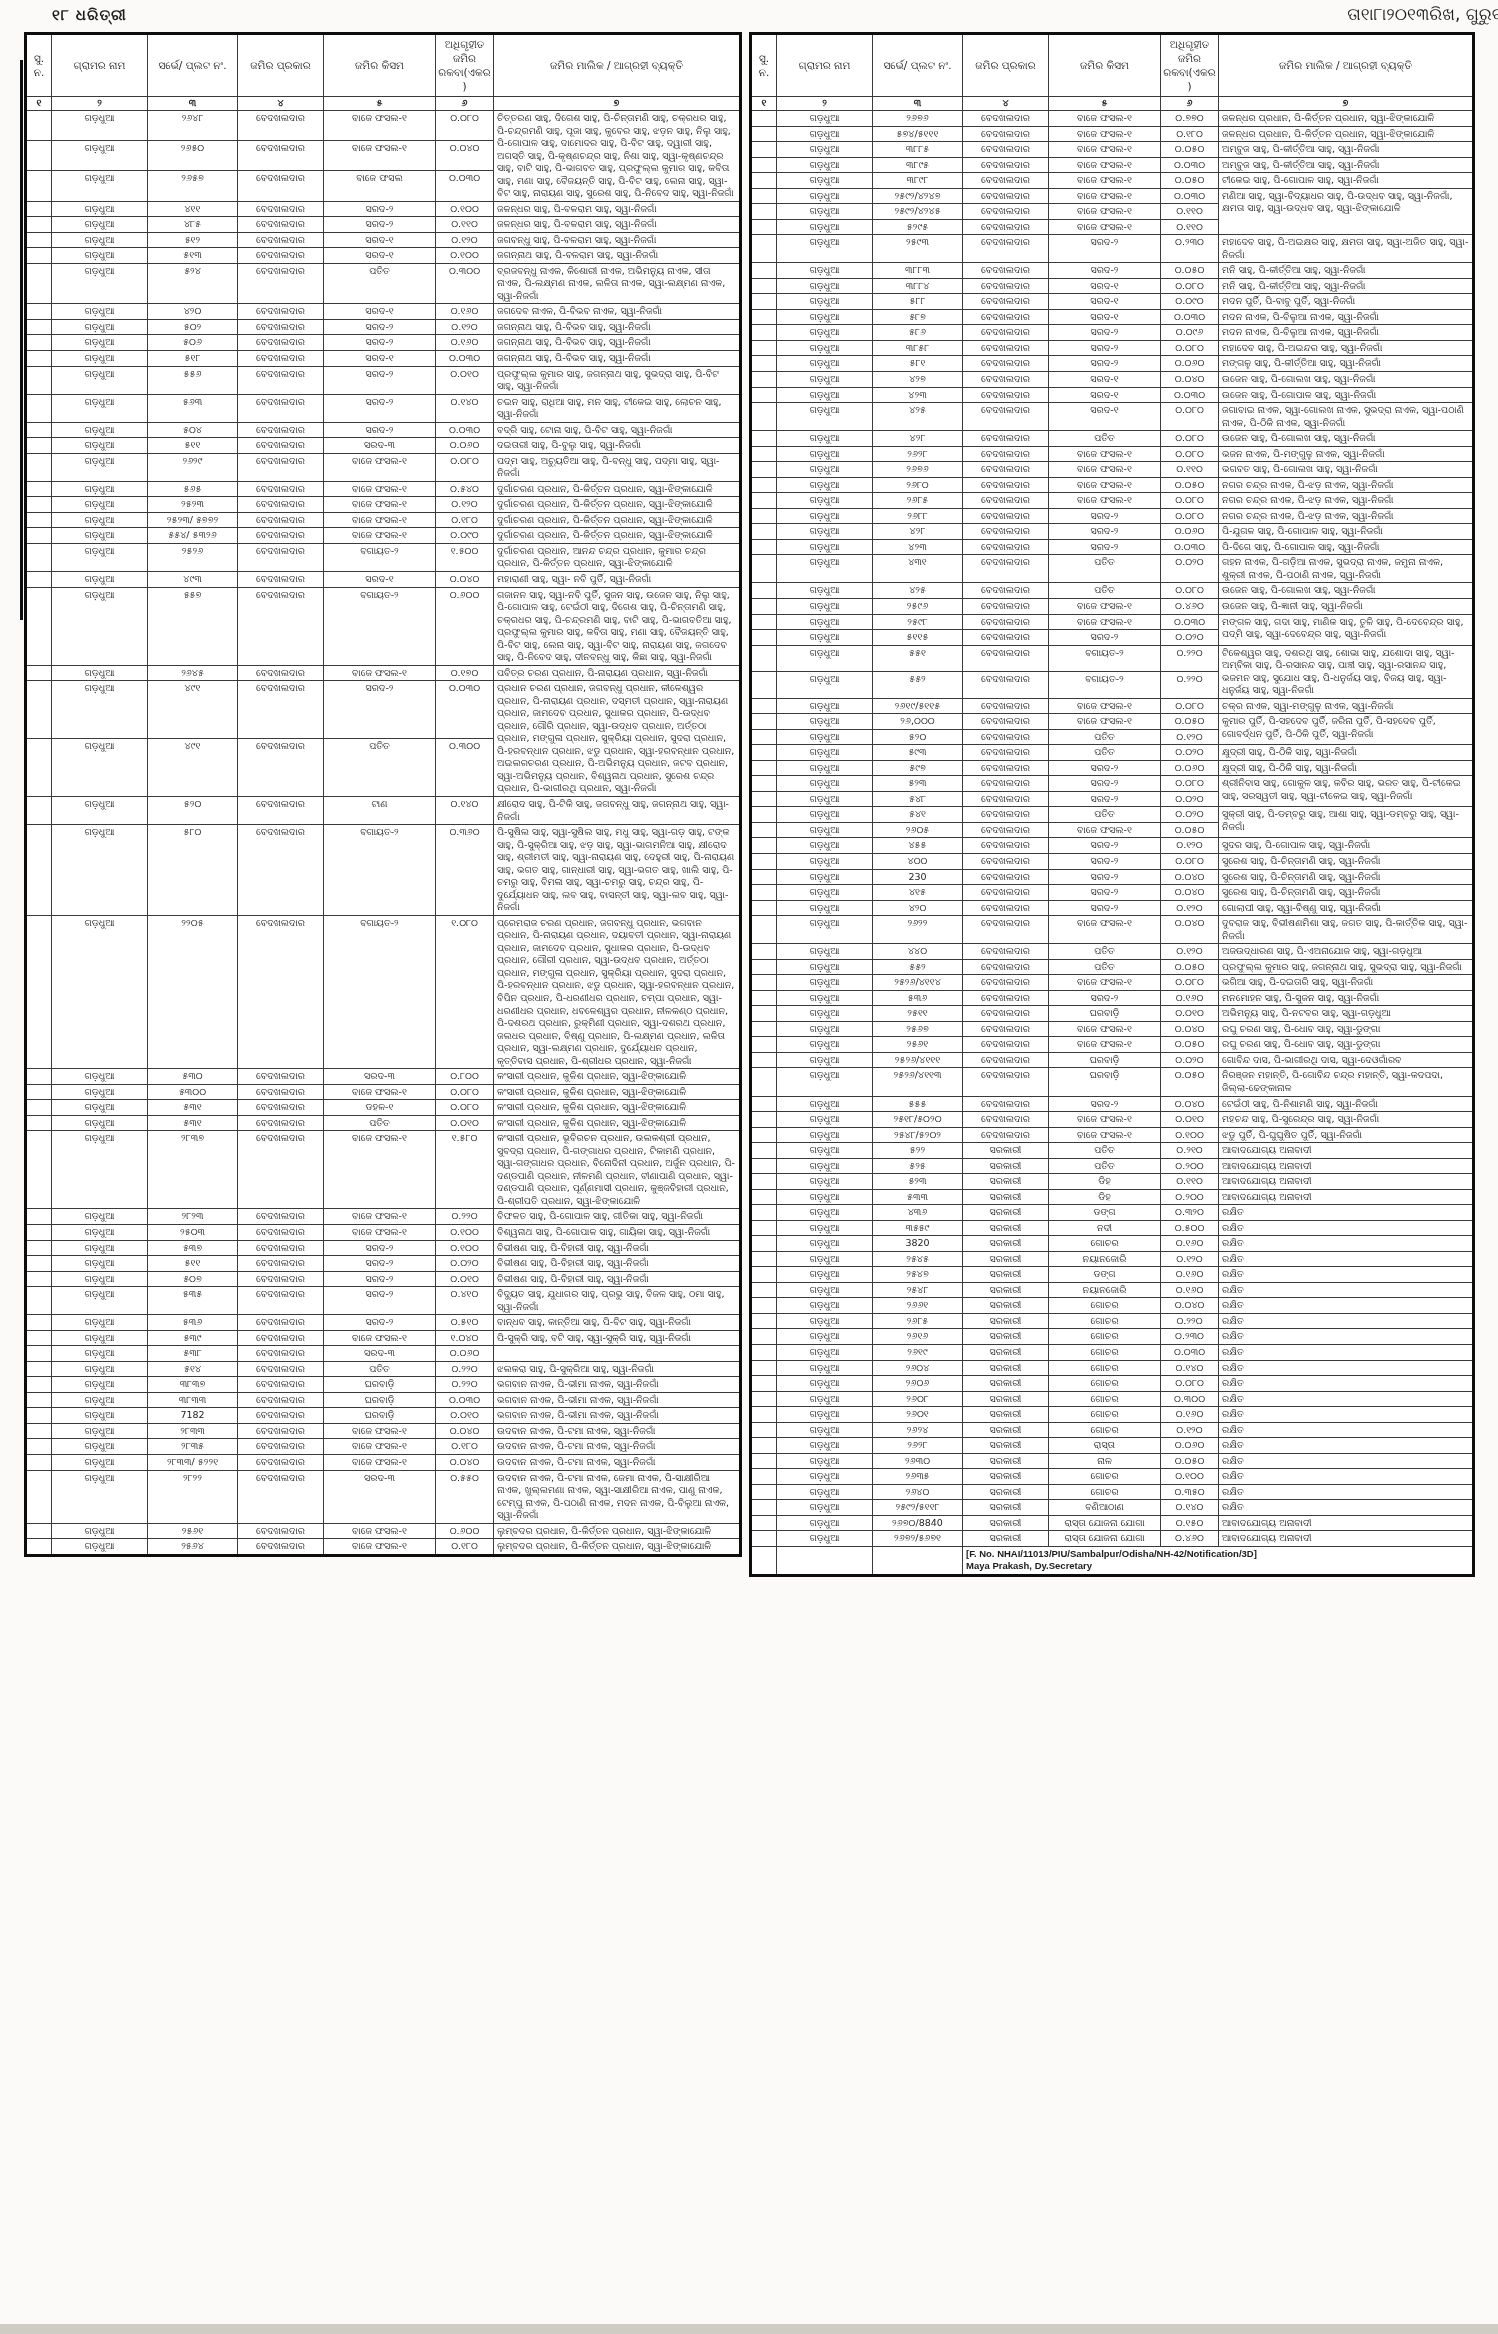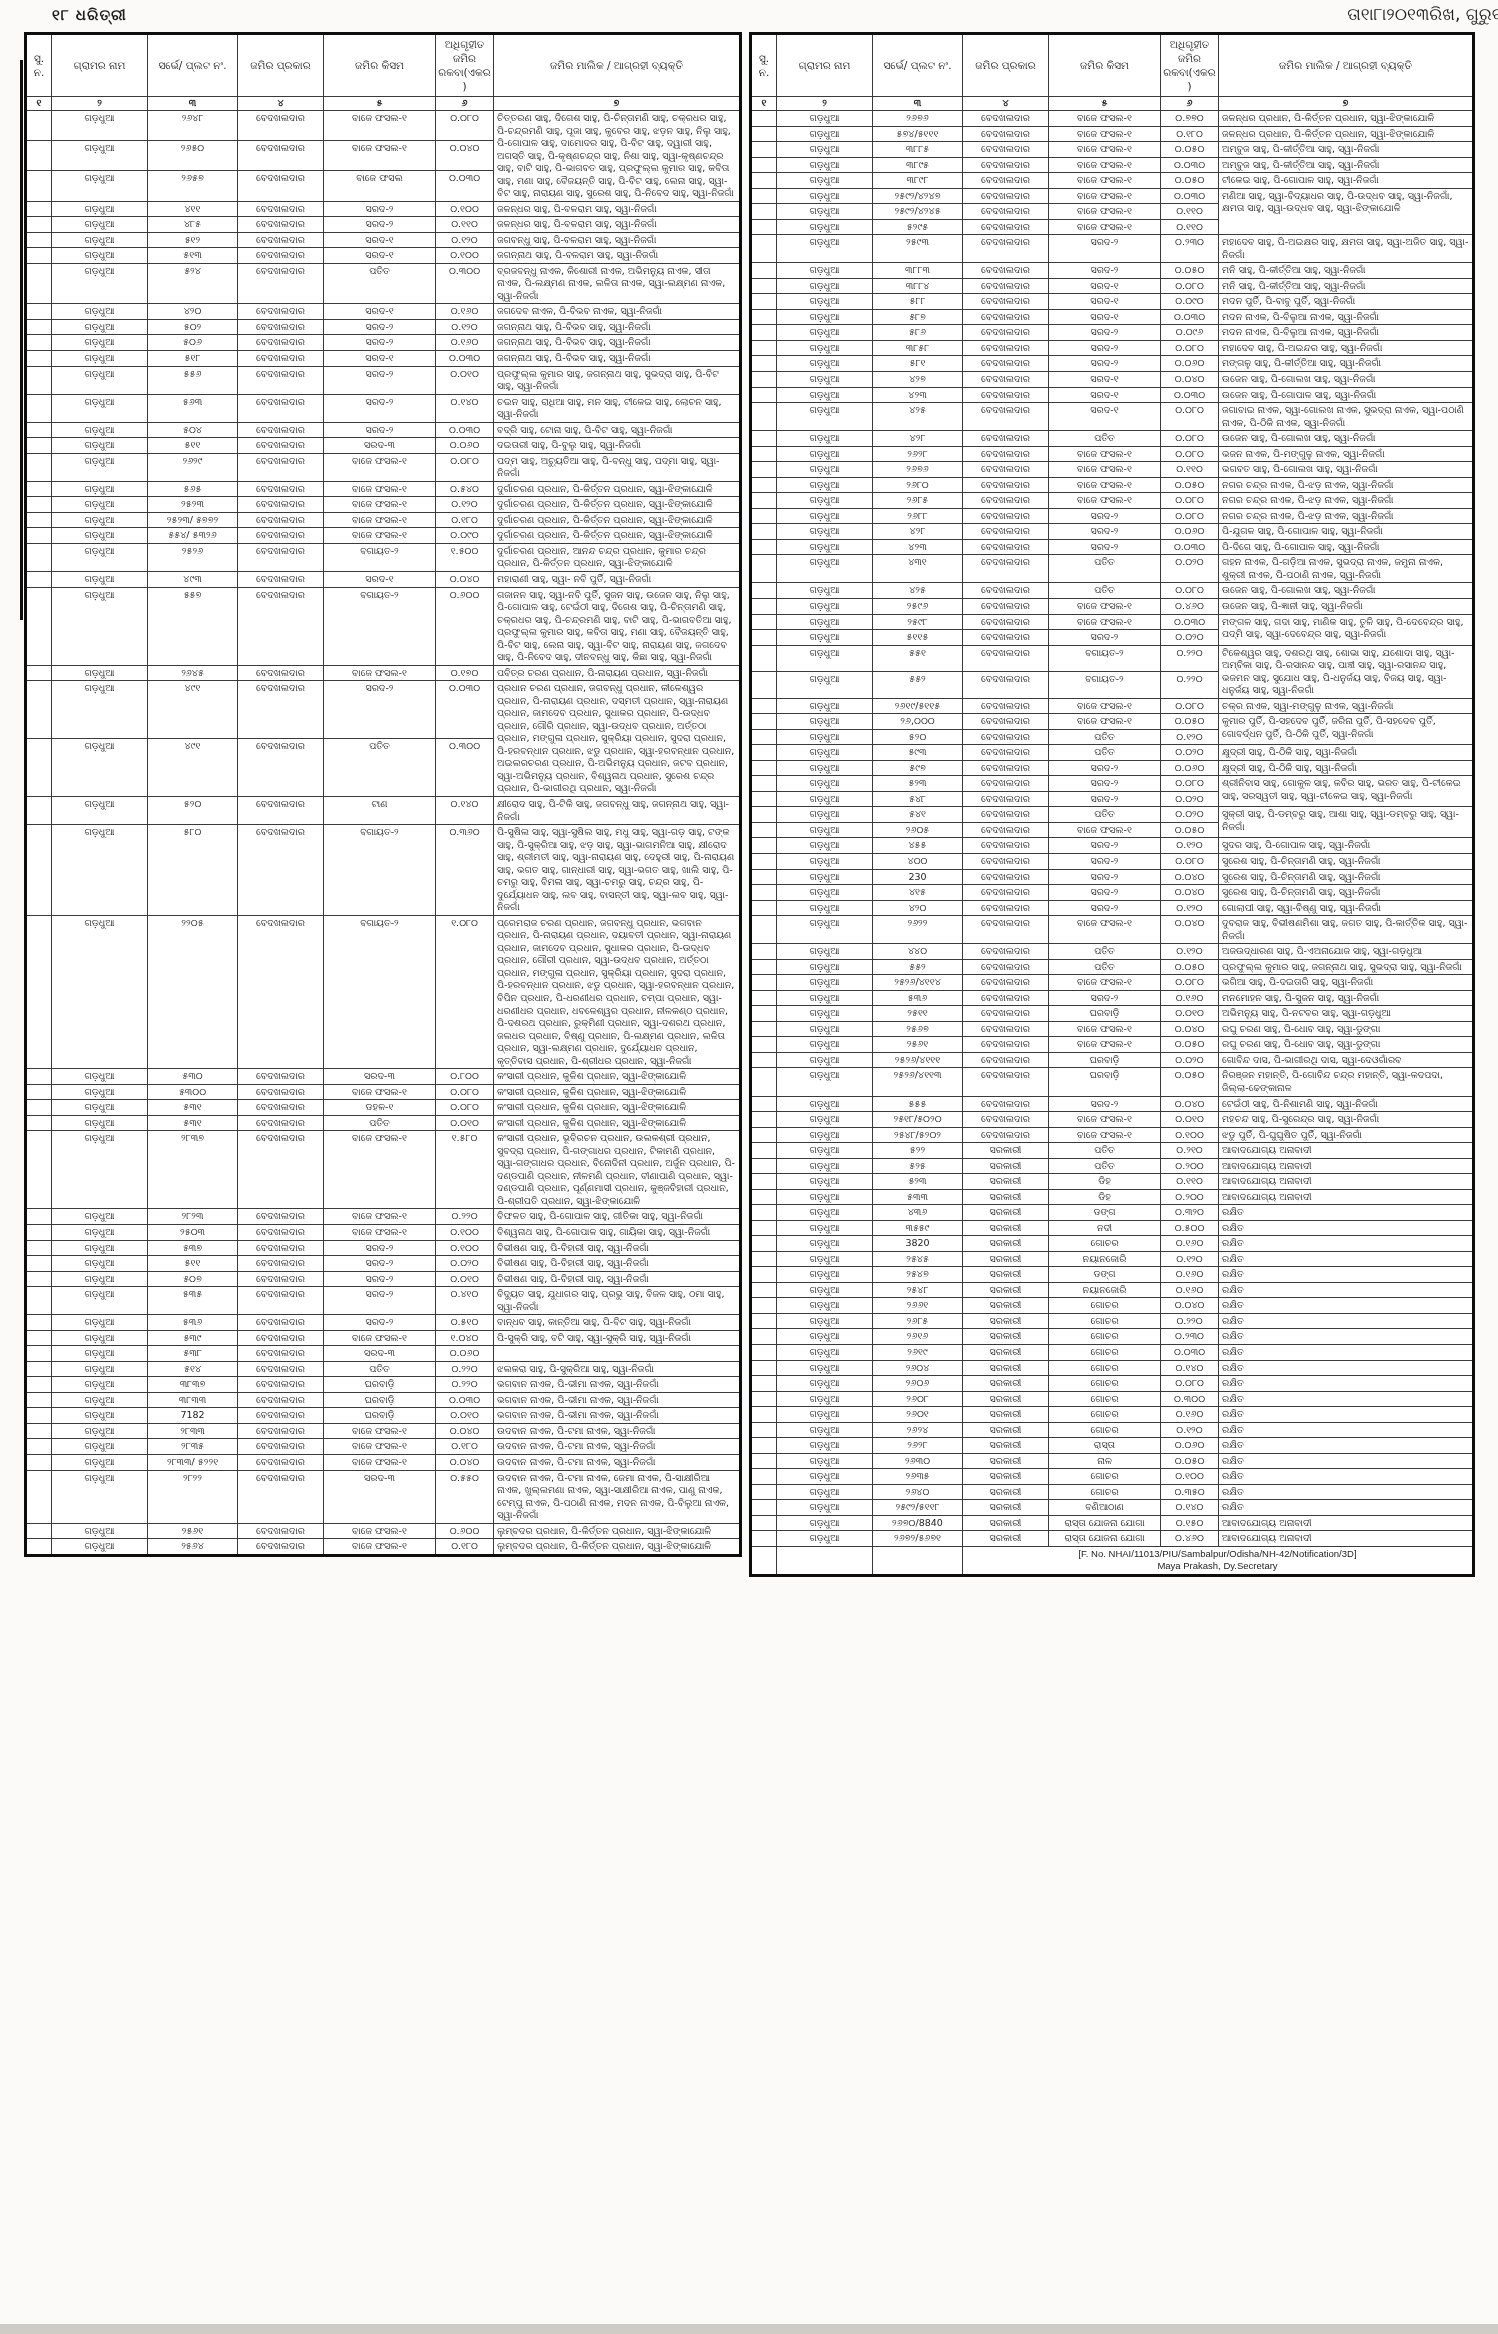--- a/index.html
+++ b/index.html
@@ -29,21 +29,21 @@
   td.c2{text-align:center;}
   td.c3{text-align:center;}
   td.c4{text-align:center;}
   td.c5{text-align:center;}
   td.c6{text-align:left;}
   #left-table{width:718px;}
   #right-table{width:726px;}
   col.w-sl{width:26px;} col.w-village{width:96px;} col.w-survey{width:90px;}
   col.w-type{width:86px;} col.w-kisam{width:112px;} col.w-area{width:58px;} col.w-owner{width:auto;}
   tr.footrow td{border-left:none;}
-  .foot-cell{text-align:center;font-weight:normal;font-size:11px;font-family:"Liberation Sans",sans-serif;padding:4px 6px 8px 4px;}
+  .foot-cell{text-align:left;font-weight:bold;font-size:11px;font-family:"Liberation Sans",sans-serif;padding:4px 6px 8px 4px;}
   .scan-strip{position:absolute;left:0;bottom:0;width:100%;height:10px;background:#cfccc6;}
   .scan-edge{position:absolute;left:20px;top:60px;width:3px;height:560px;background:#0d0d0d;}
 </style>
 </head>
 <body>
 
 <div class="masthead">
   <span class="left">୧୮  ଧରିତ୍ରୀ</span>
   <span class="right">ତା୧ା୮ା୨୦୧୩ରିଖ, ଗୁରୁବାର</span>
 </div>

